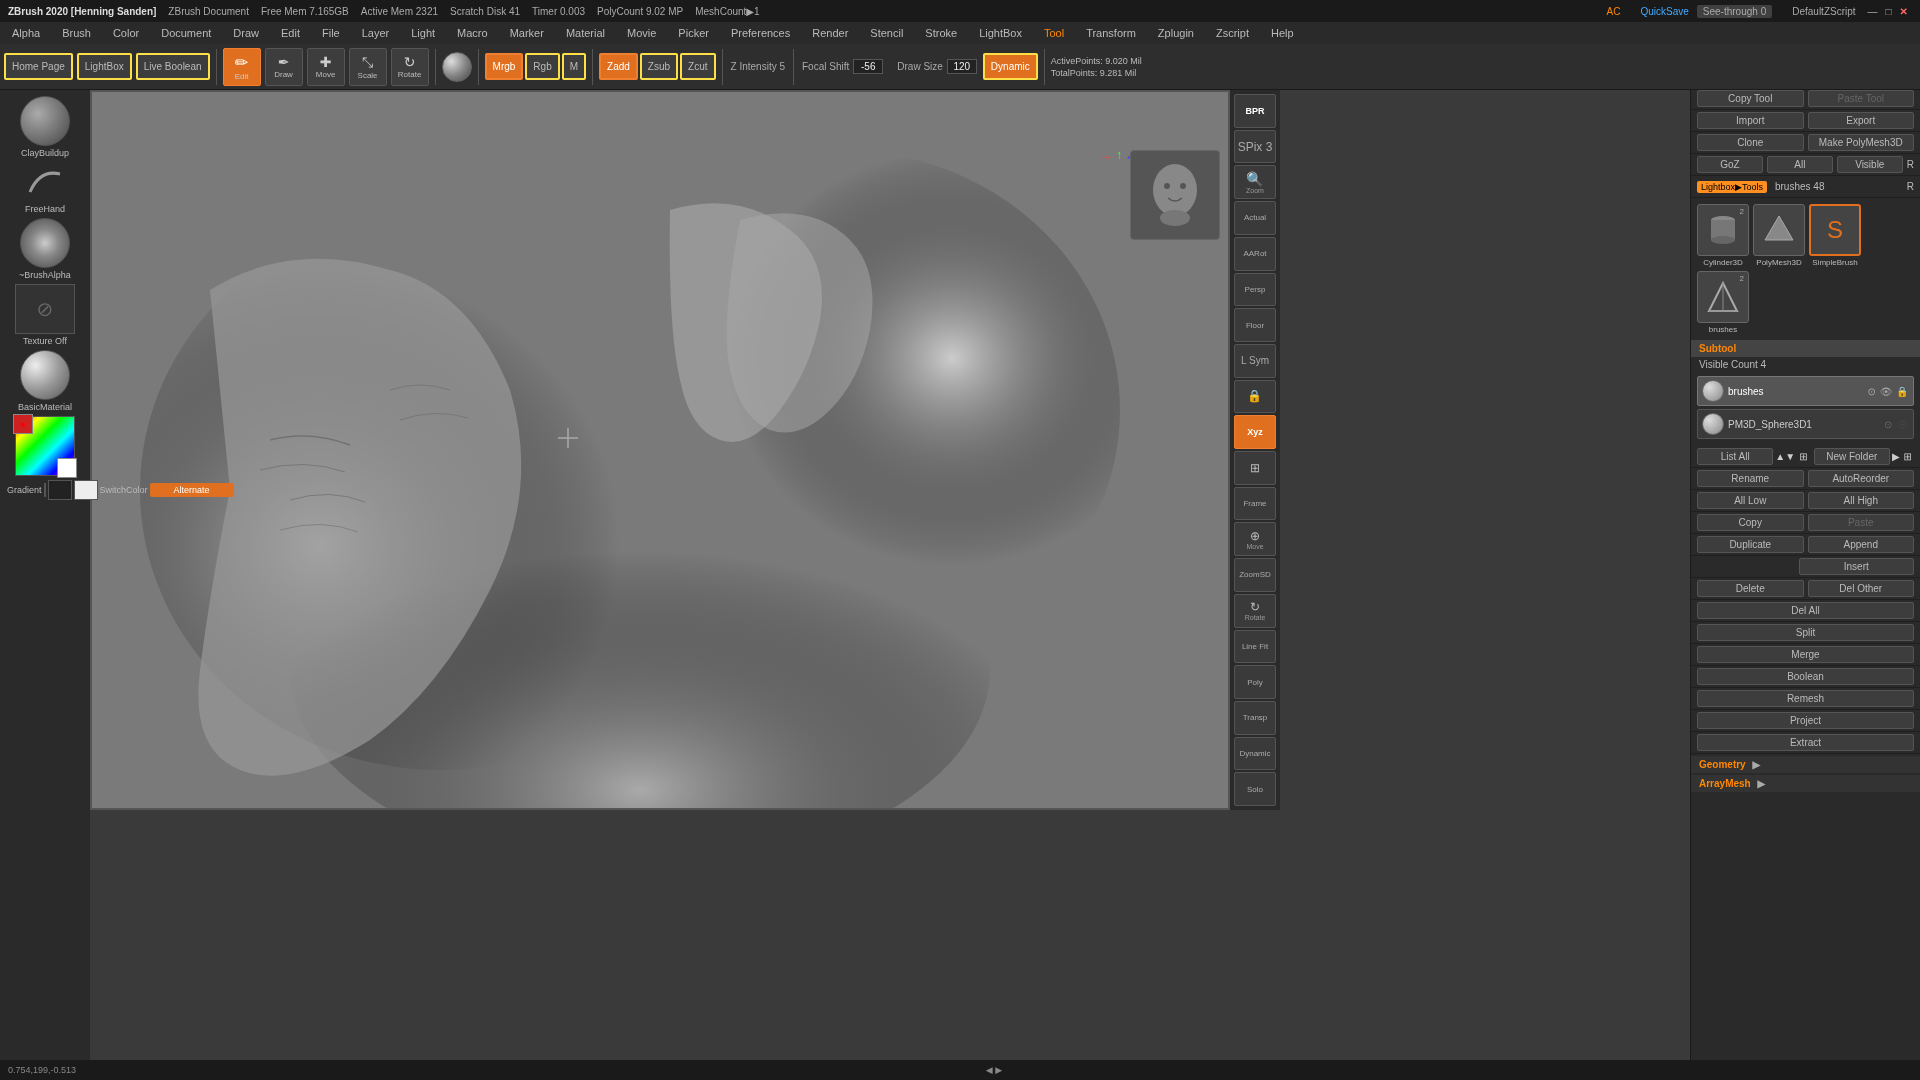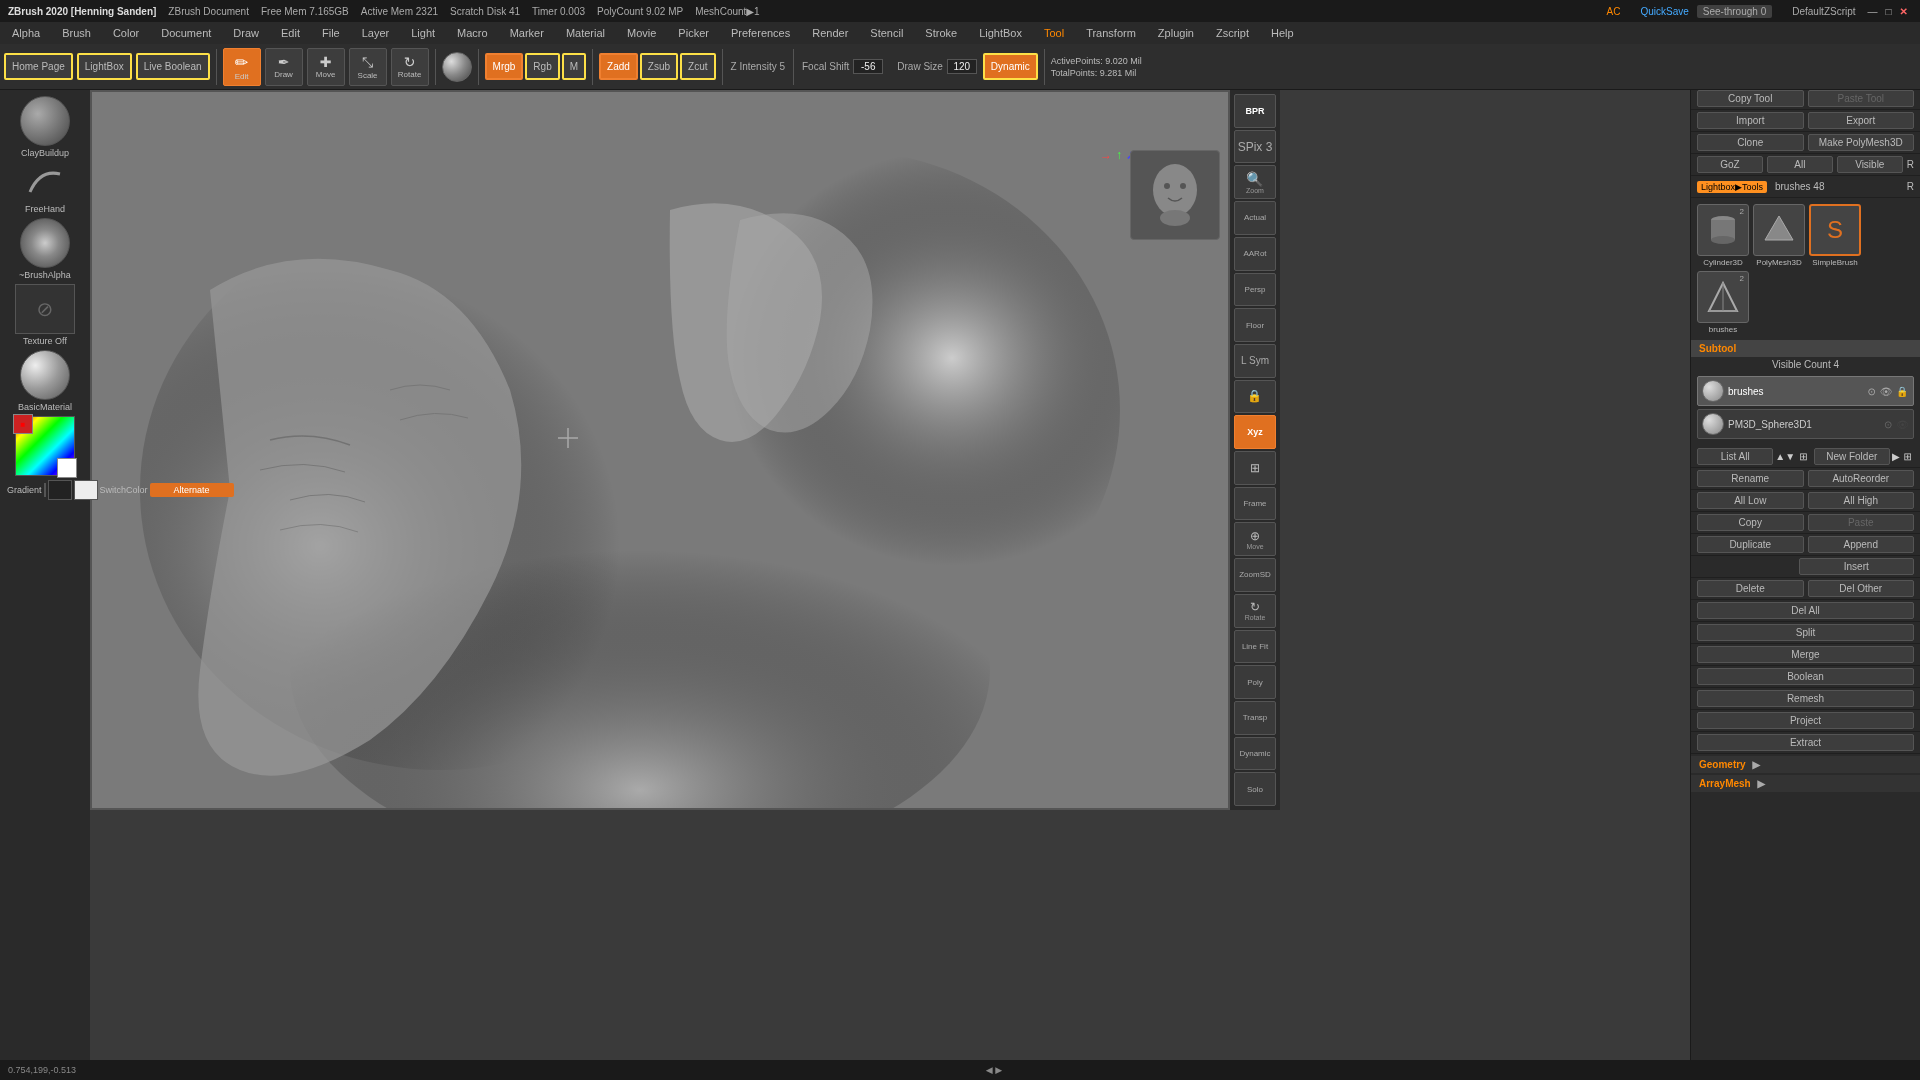--- a/index.html
+++ b/index.html
@@ -55,21 +55,21 @@
     .tp-header { background: #3a3a3a; padding: 4px 8px; font-size: 11px; color: #eee; font-weight: bold; border-bottom: 1px solid #555; display: flex; align-items: center; justify-content: space-between; }
     .tp-row { display: flex; align-items: center; padding: 2px 6px; border-bottom: 1px solid #1f1f1f; min-height: 22px; }
     .tp-btn { background: #3d3d3d; border: 1px solid #555; color: #bbb; cursor: pointer; font-size: 10px; padding: 2px 8px; border-radius: 2px; flex: 1; text-align: center; }
     .tp-btn.dim { color: #666; cursor: default; }
     .tp-section { background: #333; padding: 3px 8px; font-size: 10px; color: #f80; font-weight: bold; margin-top: 2px; }
     .tp-brushes-row { display: flex; flex-wrap: wrap; gap: 4px; padding: 6px; }
     .tp-brush-item { display: flex; flex-direction: column; align-items: center; gap: 2px; }
     .tp-brush-label { font-size: 8px; color: #bbb; text-align: center; }
     .tp-subtool-header { background: #444; padding: 3px 8px; font-size: 10px; color: #eee; display: flex; align-items: center; justify-content: space-between; }
     .tp-label { font-size: 10px; color: #bbb; flex: 1; }
-    .visible-count { font-size: 10px; color: #bbb; padding: 2px 8px; text-align: center; }
+    .visible-count { font-size: 10px; color: #bbb; padding: 2px 8px; }
 
     
     #bottom-bar { position: absolute; bottom: 0; left: 0; width: 1920px; height: 20px; background: #1a1a1a; display: flex; align-items: center; padding: 0 8px; font-size: 9px; color: #888; z-index: 100; }
 
     
     .sculpt-bg { width: 100%; height: 100%; background: 
       radial-gradient(ellipse at 30% 60%, #999 0%, transparent 50%),
       radial-gradient(ellipse at 70% 40%, #bbb 0%, transparent 40%),
       radial-gradient(ellipse at 50% 80%, #aaa 0%, transparent 60%),
       linear-gradient(160deg, #777 0%, #888 30%, #999 60%, #aaa 100%);

